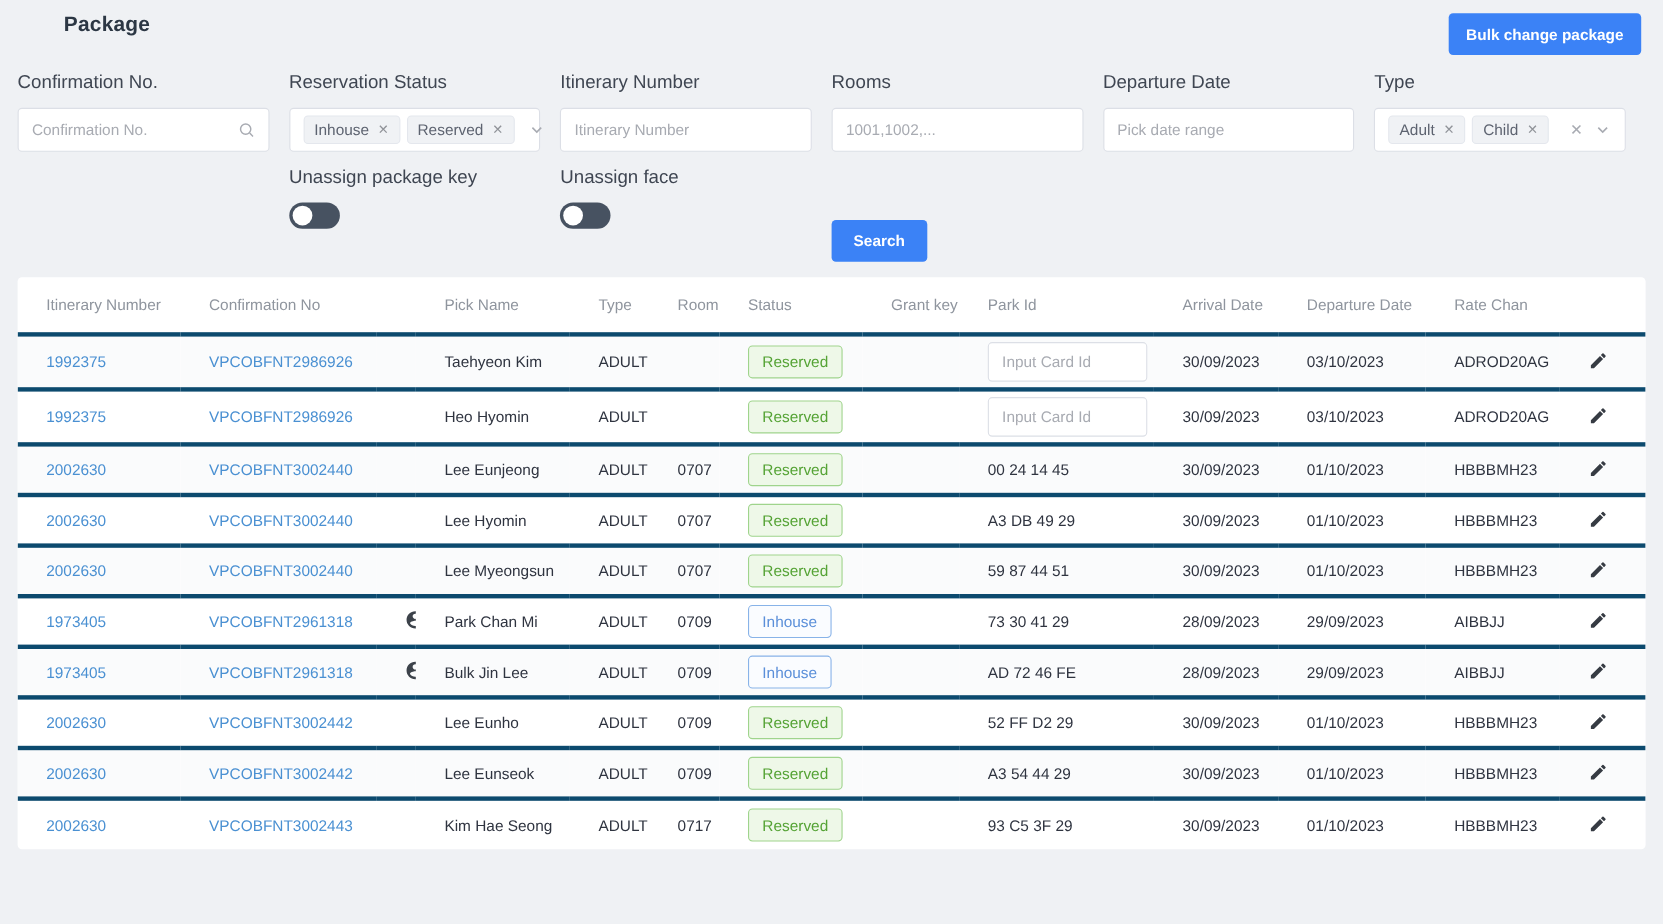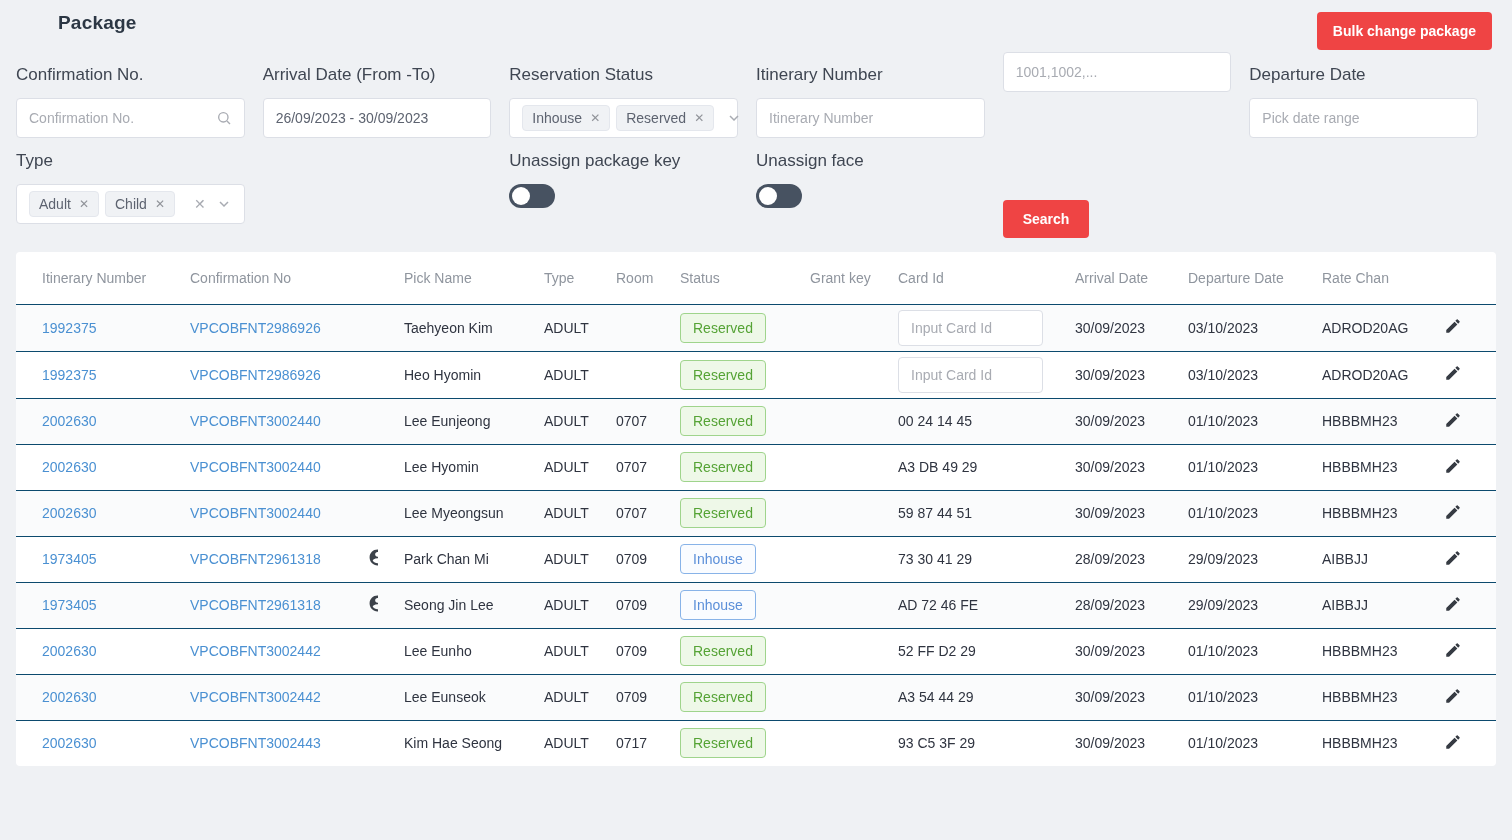--- a/index.html
+++ b/index.html
@@ -5,21 +5,21 @@
   * { margin:0; padding:0; box-sizing:border-box; }
   html,body { width:1512px; height:840px; overflow:hidden; }
   body {
     background:#eff1f4;
     font-family:"Liberation Sans","DejaVu Sans",sans-serif;
     color:#2f3440;
   }
   .topbar { display:flex; justify-content:space-between; align-items:flex-start; padding:12px 20px 0 16px; }
   .page-title { font-size:19px; font-weight:600; color:#2c3744; letter-spacing:.2px;margin-left:42px; }
   .btn { border:none; border-radius:4px; cursor:pointer; font-family:inherit; }
-  .btn-teal { background:#ef4444; color:#fff; font-weight:700; font-size:14px; padding:11px 16px; }
+  .btn-teal { background:#3b82f6; color:#fff; font-weight:700; font-size:14px; padding:11px 16px; }
 
   
   .filters { display:grid; grid-template-columns:repeat(6,1fr); column-gap:18px; padding:2px 34px 0 16px; }
   .fcell { min-width:0; }
   .flabel { font-size:17px; color:#3f4652; margin:13px 0 11px; height:22px; white-space:nowrap; }
   .control { height:40px; background:#fff; border:1px solid #dcdfe6; border-radius:4px; display:flex; align-items:center; padding:0 12px; gap:6px; }
   .control input { flex:1; min-width:0; height:100%; border:none; outline:none; background:transparent; font-size:14px; color:#5d6370; font-family:inherit; }
   .control input::placeholder { color:#a8abb2; }
   .chip { display:inline-flex; align-items:center; gap:8px; background:#f0f2f5; border:1px solid #e4e7ed; border-radius:4px; padding:4px 9px; font-size:14px; color:#5d6370; white-space:nowrap; }
   .chip-x { color:#909399; font-size:12px; cursor:pointer; line-height:1; }
@@ -28,21 +28,21 @@
   .clear-x { color:#a8abb2; font-size:14px; cursor:pointer; margin-right:4px; }
   .toggle { width:46px; height:24px; border-radius:12px; background:#475261; position:relative; margin-top:6px; cursor:pointer; }
   .toggle .knob { width:18px; height:18px; border-radius:50%; background:#fff; position:absolute; left:3px; top:3px; }
   .search-btn { font-size:14px; font-weight:700; padding:11px 20px; margin-top:16px; }
 
   
   .table-card { margin:14px 16px 0; background:#fff; border-radius:4px; overflow:hidden; }
   table { width:100%; border-collapse:collapse; table-layout:fixed; }
   th { text-align:left; font-weight:400; color:#8f959e; font-size:14px; height:52px; padding-left:26px; white-space:nowrap; overflow:hidden; }
   td { height:46px; padding:5px 0 5px 26px; font-size:14px; color:#2f3440; white-space:nowrap; overflow:hidden; }
-  tbody tr { border-top:1px solid #0c4a6e; }
+  tbody tr { border-top:4px solid #0c4a6e; }
   tbody tr:nth-child(odd) { background:#fafbfc; }
   .cell-link { color:#4a90d2; text-decoration:none; cursor:pointer; }
   .badge { display:inline-block; padding:6px 12px; border-radius:4px; font-size:14px; }
   .badge-reserved { background:#eef8e8; border:1px solid #9fd48c; color:#55a335; }
   .badge-inhouse { background:#fafcff; border:1px solid #88b3e8; color:#5b8fd9; }
   .card-input { width:145px; height:36px; border:1px solid #dcdfe6; border-radius:4px; padding:0 12px; font-size:14px; color:#5d6370; outline:none; font-family:inherit; }
   .card-input::placeholder { color:#a8abb2; }
   .person-icon { color:#3c424a; display:inline-flex; align-items:center; }
   .edit-icon { color:#363b43; cursor:pointer; display:inline-flex; align-items:center; }
 </style>
@@ -62,26 +62,20 @@
       <input placeholder="Confirmation No." style="">
       <span class="icon-gray">
         <svg width="16" height="16" viewBox="0 0 24 24" fill="none" stroke="currentColor" stroke-width="2">
             <circle cx="11" cy="11" r="7"></circle>
             <line x1="16.5" y1="16.5" x2="21" y2="21"></line>
           </svg>
       </span>
     </div>
   </div>
   <div class="fcell">
-    <div class="flabel">Arrival Date (From -To)</div>
-    <div class="control">
-      <input value="26/09/2023 - 30/09/2023" style="">
-    </div>
-  </div>
-  <div class="fcell">
     <div class="flabel">Reservation Status</div>
     <div class="control">
       <span class="chip">
         <span>Inhouse</span>
         <span class="chip-x">✕</span>
       </span>
       <span class="chip">
         <span>Reserved</span>
         <span class="chip-x">✕</span>
       </span>
@@ -94,20 +88,21 @@
     </div>
   </div>
   <div class="fcell">
     <div class="flabel">Itinerary Number</div>
     <div class="control">
       <input placeholder="Itinerary Number" style="">
     </div>
   </div>
 
   <div class="fcell">
+    <div class="flabel">Rooms</div>
     <div class="control">
       <input placeholder="1001,1002,..." style="">
     </div>
   </div>
   <div class="fcell">
     <div class="flabel">Departure Date</div>
     <div class="control">
       <input placeholder="Pick date range" style="">
     </div>
   </div>
@@ -172,21 +167,21 @@
     <thead>
       <tr>
           <th>Itinerary Number</th>
           <th>Confirmation No</th>
           <th></th>
           <th>Pick Name</th>
           <th>Type</th>
           <th>Room</th>
           <th>Status</th>
           <th>Grant key</th>
-          <th>Card Id</th>
+          <th>Park Id</th>
           <th>Arrival Date</th>
           <th>Departure Date</th>
           <th>Rate Chan</th>
           <th></th>
         </tr>
     </thead>
     <tbody>
   <tr class="data-row">
     <td><a class="cell-link">1992375</a></td>
     <td><a class="cell-link">VPCOBFNT2986926</a></td>
@@ -376,21 +371,21 @@
   <tr class="data-row">
     <td><a class="cell-link">1973405</a></td>
     <td><a class="cell-link">VPCOBFNT2961318</a></td>
     <td>
       <span class="person-icon">
         <svg width="19" height="19" viewBox="0 0 24 24" fill="currentColor">
                 <path d="M12 2C6.48 2 2 6.48 2 12s4.48 10 10 10 10-4.48 10-10S17.52 2 12 2zm0 3c1.66 0 3 1.34 3 3s-1.34 3-3 3-3-1.34-3-3 1.34-3 3-3zm0 14.2c-2.5 0-4.71-1.28-6-3.22.03-1.99 4-3.08 6-3.08 1.99 0 5.97 1.09 6 3.08-1.29 1.94-3.5 3.22-6 3.22z"></path>
               </svg>
       </span>
     </td>
-    <td>Seong Jin Lee</td>
+    <td>Bulk Jin Lee</td>
     <td>ADULT</td>
     <td>0709</td>
     <td><span class="badge badge-inhouse">Inhouse</span></td>
     <td></td>
     <td>
       
       <span>AD 72 46 FE</span>
     </td>
     <td>28/09/2023</td>
     <td>29/09/2023</td>

